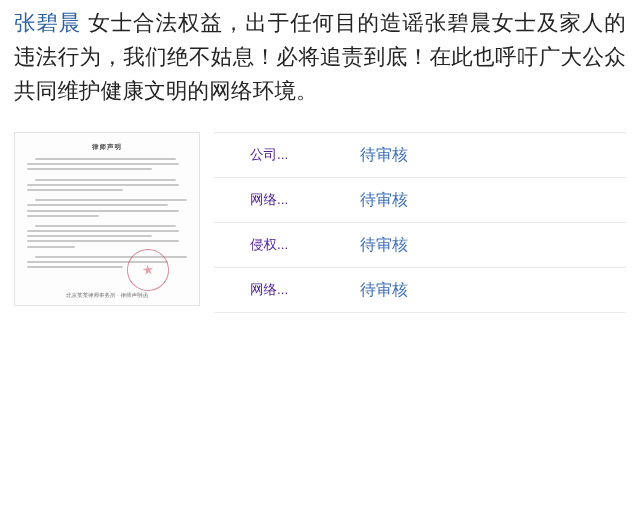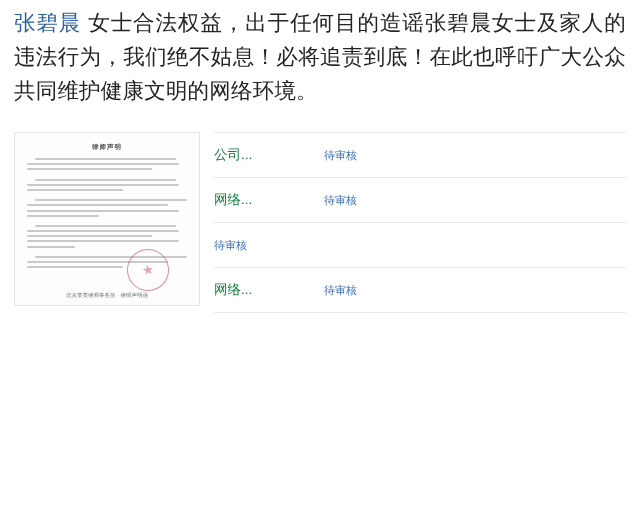--- a/index.html
+++ b/index.html
@@ -132,25 +132,26 @@
     border-bottom: 1px solid #e9e9e9;
     font-size: 13.5px;
     color: #2f2f2f;
   }
   .case-row:first-child {
     border-top: 1px solid #e9e9e9;
   }
   .case-name {
     width: 110px;
     flex: 0 0 110px;
-    color: #15803d;
+    color: #4c1d95;
+    margin-left: 36px;
   }
   .case-status {
     color: #3f6fb5;
-    font-size: 11px;
+    font-size: 16px;
   }
 </style>
 </head>
 <body>
 
 <div class="page">
 
   <p class="para para-1"><span class="mention">张碧晨</span><span> 女士合法权益，出于任何目的造谣张碧晨女士及家人的违法行为，我们绝不姑息！必将追责到底！在此也呼吁广大公众共同维护健康文明的网络环境。</span></p>
 
 
@@ -192,20 +193,21 @@
         <span class="case-name">公司...</span>
         <span class="case-status">待审核</span>
       </div>
 
       <div class="case-row">
         <span class="case-name">网络...</span>
         <span class="case-status">待审核</span>
       </div>
 
       <div class="case-row">
+        <span class="case-name">侵权...</span>
         <span class="case-status">待审核</span>
       </div>
 
       <div class="case-row">
         <span class="case-name">网络...</span>
         <span class="case-status">待审核</span>
       </div>
 
     </div>
   </div>

